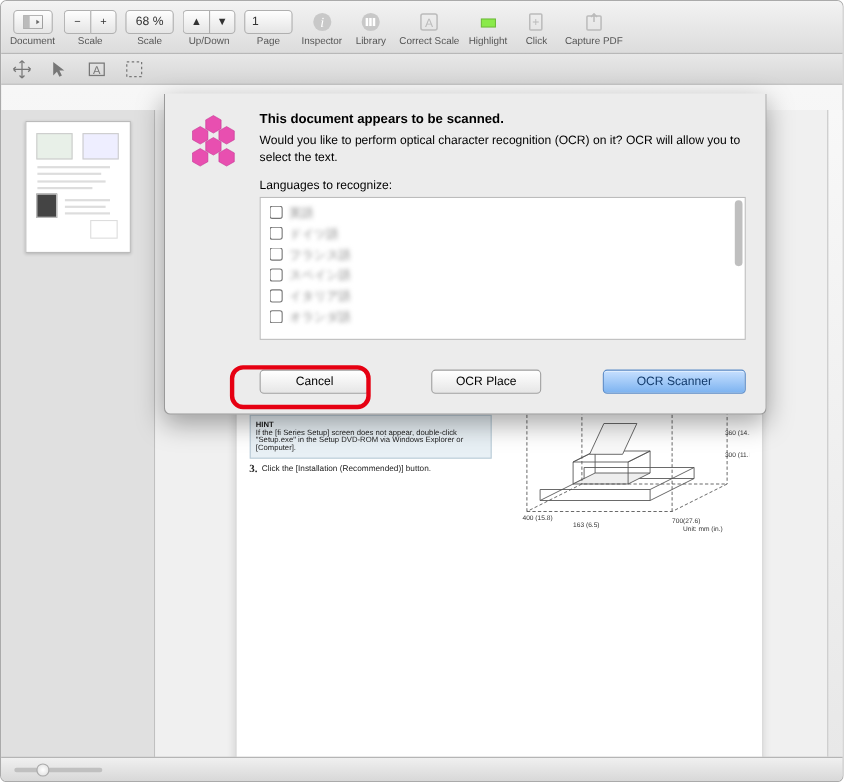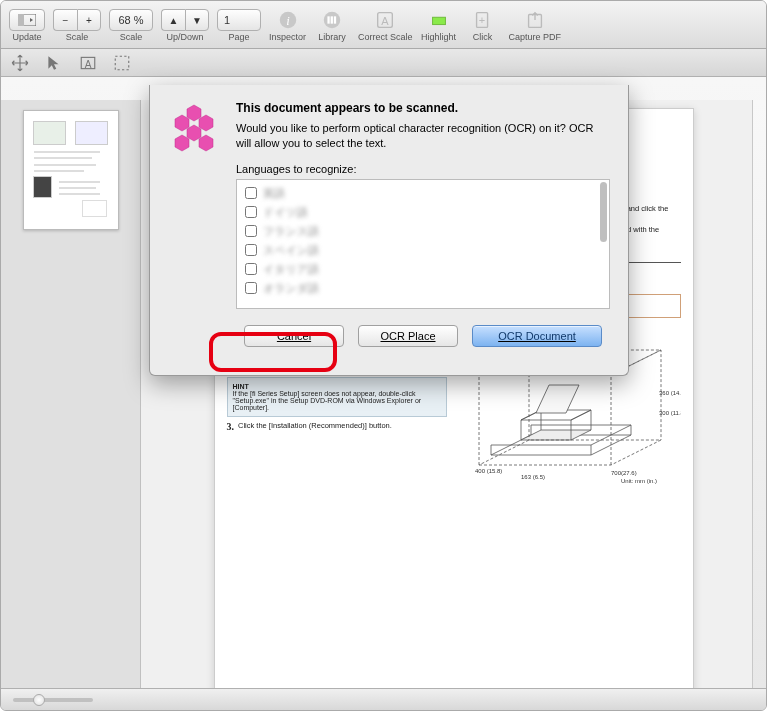--- a/index.html
+++ b/index.html
@@ -46,54 +46,54 @@
   .num-step b { font-size: 10px; font-family: Georgia, serif; }
   .hint-box { background: #e8f0f5; border: 1px solid #b8cad6; padding: 5px; font-size: 7px; margin: 4px 0; }
   .attn-box { border: 1px solid #d0a078; padding: 4px; font-size: 7px; margin: 4px 0; }
   .attn-box .at { color: #c05020; font-weight: bold; font-size: 7px; }
   .scanner-img { width: 100%; height: 140px; position: relative; }
   .scroll-right { position: absolute; right: 0; top: 0; bottom: 0; width: 14px; background: linear-gradient(#f8f8f8,#e8e8e8); border-left: 1px solid #c8c8c8; }
   .statusbar { position: absolute; bottom: 0; left: 0; right: 0; height: 22px; background: linear-gradient(#f0f0f0,#d8d8d8); border-top: 1px solid #b0b0b0; display: flex; align-items: center; padding: 0 12px; }
   .slider { width: 80px; height: 4px; background: #c0c0c0; border-radius: 2px; position: relative; }
   .slider-thumb { position: absolute; left: 25%; top: -4px; width: 12px; height: 12px; background: radial-gradient(#fff,#ddd); border: 1px solid #aaa; border-radius: 50%; }
   
-  .dialog { position: absolute; top: 84px; left: 148px; width: 480px; background: #ececec; border: 1px solid #999; border-top: none; border-radius: 0 0 6px 6px; box-shadow: 0 8px 24px rgba(0,0,0,.35); padding: 16px 18px 28px 18px; z-index: 10; }
+  .dialog { position: absolute; top: 84px; left: 148px; width: 548px; background: #ececec; border: 1px solid #999; border-top: none; border-radius: 0 0 6px 6px; box-shadow: 0 8px 24px rgba(0,0,0,.35); padding: 16px 18px 18px 18px; z-index: 10; }
   .dialog-body { display: flex; gap: 16px; }
   .dialog-icon { width: 52px; height: 52px; flex-shrink: 0; }
   .dialog-text { flex: 1; }
   .dialog-text h3 { font-size: 12px; font-weight: bold; margin-bottom: 6px; }
   .dialog-text p { font-size: 11px; line-height: 1.35; margin-bottom: 12px; }
   .lang-label { font-size: 11px; margin-bottom: 4px; }
   .lang-list { background: #fff; border: 1px solid #bcbcbc; height: 130px; overflow: auto; padding: 4px; position: relative; }
   .lang-row { display: flex; align-items: center; gap: 6px; padding: 2px 4px; }
   .lang-row input { width: 12px; height: 12px; }
   .lang-text { filter: blur(2px); color: #888; font-size: 11px; }
   .lang-scroll { position: absolute; right: 2px; top: 2px; width: 7px; height: 60px; background: rgba(0,0,0,.25); border-radius: 4px; }
-  .dialog-buttons { display: flex; justify-content: center; gap: 14px; margin-top: 16px; margin-left: 68px; text-decoration: underline; }
+  .dialog-buttons { display: flex; justify-content: space-between; gap: 14px; margin-top: 27px; margin-left: 68px; }
   .btn { height: 22px; border-radius: 4px; font-size: 11px; padding: 0 14px; border: 1px solid #a0a0a0; background: linear-gradient(#ffffff,#e6e6e6); cursor: pointer; min-width: 100px; }
   .btn.default { background: linear-gradient(#c7e0ff,#7db3f0); border-color: #5a8bc8; color: #123a6b; font-weight: 500; box-shadow: inset 0 1px 0 rgba(255,255,255,.6); min-width: 130px; }
   .highlight-ring { position: absolute; border: 4px solid #e60012; border-radius: 12px; pointer-events: none; z-index: 20; }
   .sec-title { font-size: 11px; font-weight: bold; border-bottom: 1px solid #555; padding-bottom: 1px; margin: 6px 0 4px 0; }
 </style>
 </head>
 <body>
 
 <div class="window">
 
 
   <div class="toolbar">
     <div class="tgroup">
       <div class="tbtn single">
         <svg width="18" height="12" viewBox="0 0 18 12">
             <rect x="0" y="0" width="18" height="12" fill="none" stroke="#666"></rect>
             <rect x="0" y="0" width="6" height="12" fill="#bbb"></rect>
             <path d="M12 4 L15 6 L12 8" fill="#666"></path>
           </svg>
       </div>
-      <span class="tlabel">Update</span>
+      <span class="tlabel">Document</span>
     </div>
     <div class="tgroup">
       <div class="tseg">
         <div class="tbtn sm">−</div>
         <div class="tbtn sm">+</div>
       </div>
       <span class="tlabel">Scale</span>
     </div>
     <div class="tgroup">
       <div class="tbtn input">68 %</div>
@@ -354,19 +354,19 @@
               <input type="checkbox" style="">
               <span class="lang-text">オランダ語</span>
             </div>
           <div class="lang-scroll"></div>
         </div>
       </div>
     </div>
     <div class="dialog-buttons">
       <button class="btn">Cancel</button>
       <button class="btn">OCR Place</button>
-      <button class="btn default">OCR Document</button>
+      <button class="btn default">OCR Scanner</button>
     </div>
   </div>
 
   <div class="highlight-ring" style="left:208px; top:331px; width:128px; height:40px;"></div>
 
 </div>
 
 </body></html>

